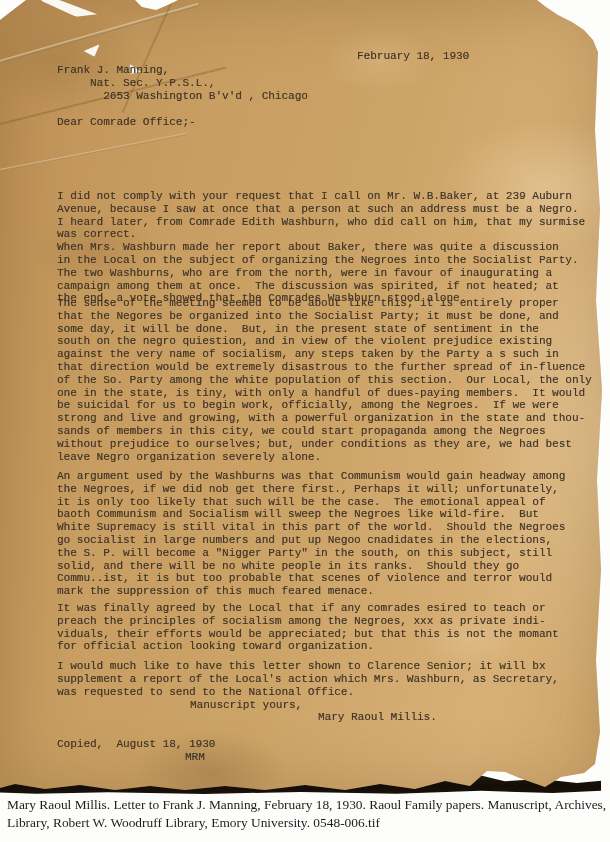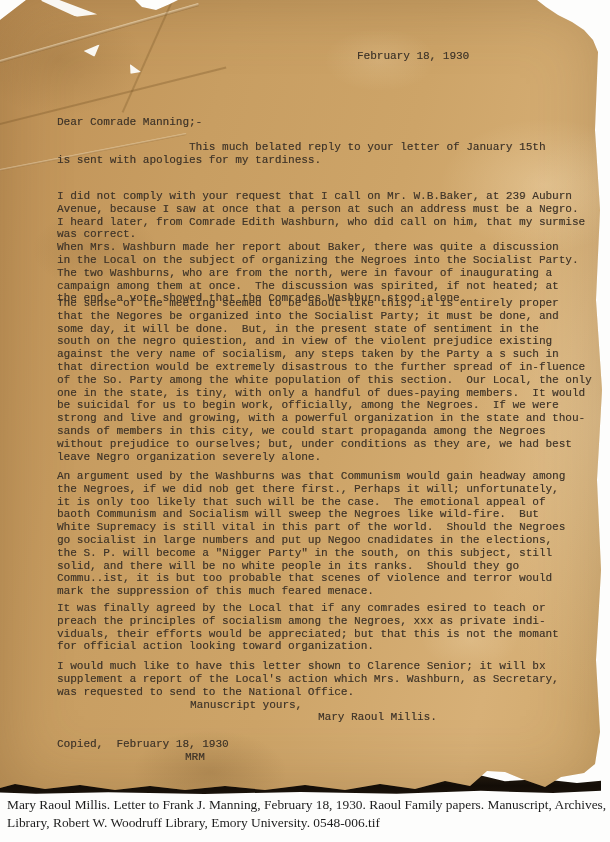--- a/index.html
+++ b/index.html
@@ -102,25 +102,26 @@
     <div class="crease crease-1"></div>
     <div class="crease crease-2"></div>
     <div class="crease crease-3"></div>
     <div class="crease crease-4"></div>
     <div class="tear tear-1"></div>
     <div class="tear tear-2"></div>
     <div class="tear tear-3"></div>
 
     <div class="typed" style="left:357px; top:50px;">February 18, 1930</div>
 
+    <div class="typed" style="left:57px; top:64px;">Frank J. Manning,
+     Nat. Sec. Y.P.S.L.,
+       2653 Washington B'v'd , Chicago</div>
 
-    <div class="typed" style="left:57px; top:116px;">Dear Comrade Manning;-</div>
+    <div class="typed" style="left:57px; top:116px;">Dear Comrade Office;-</div>
 
-    <div class="typed" style="left:57px; top:141px;">                    This much belated reply to your letter of January 15th
-is sent with apologies for my tardiness.</div>
 
     <div class="typed" style="left:57px; top:190px;">I did not comply with your request that I call on Mr. W.B.Baker, at 239 Auburn
 Avenue, because I saw at once that a person at such an address must be a Negro.
 I heard later, from Comrade Edith Washburn, who did call on him, that my surmise
 was correct.
 When Mrs. Washburn made her report about Baker, there was quite a discussion
 in the Local on the subject of organizing the Negroes into the Socialist Party.
 The two Washburns, who are from the north, were in favour of inaugurating a
 campaign among them at once.  The discussion was spirited, if not heated; at
 the end, a vote showed that the Comrades Washburn stood alone.</div>
@@ -156,21 +157,21 @@
 
     <div class="typed" style="left:57px; top:602px;">It was finally agreed by the Local that if any comrades esired to teach or
 preach the principles of socialism among the Negroes, xxx as private indi-
 viduals, their efforts would be appreciated; but that this is not the momant
 for official action looking toward organization.</div>
 
     <div class="typed" style="left:190px; top:699px;">Manuscript yours,</div>
 
     <div class="typed" style="left:302px; top:711px;padding-left:16px;">Mary Raoul Millis.</div>
 
-    <div class="typed" style="left:57px; top:738px;">Copied,  February 18, 1930</div>
+    <div class="typed" style="left:57px; top:738px;">Copied,  August 18, 1930</div>
 
     <div class="typed" style="left:185px; top:751px;font-family:Liberation Mono, monospace;">MRM</div>
   </div>
 
   <div class="caption">Mary Raoul Millis. Letter to Frank J. Manning, February 18, 1930. Raoul Family papers. Manuscript, Archives, and Rare Book
 Library, Robert W. Woodruff Library, Emory University. 0548-006.tif</div>
 
 </div>
 
 </body></html>

